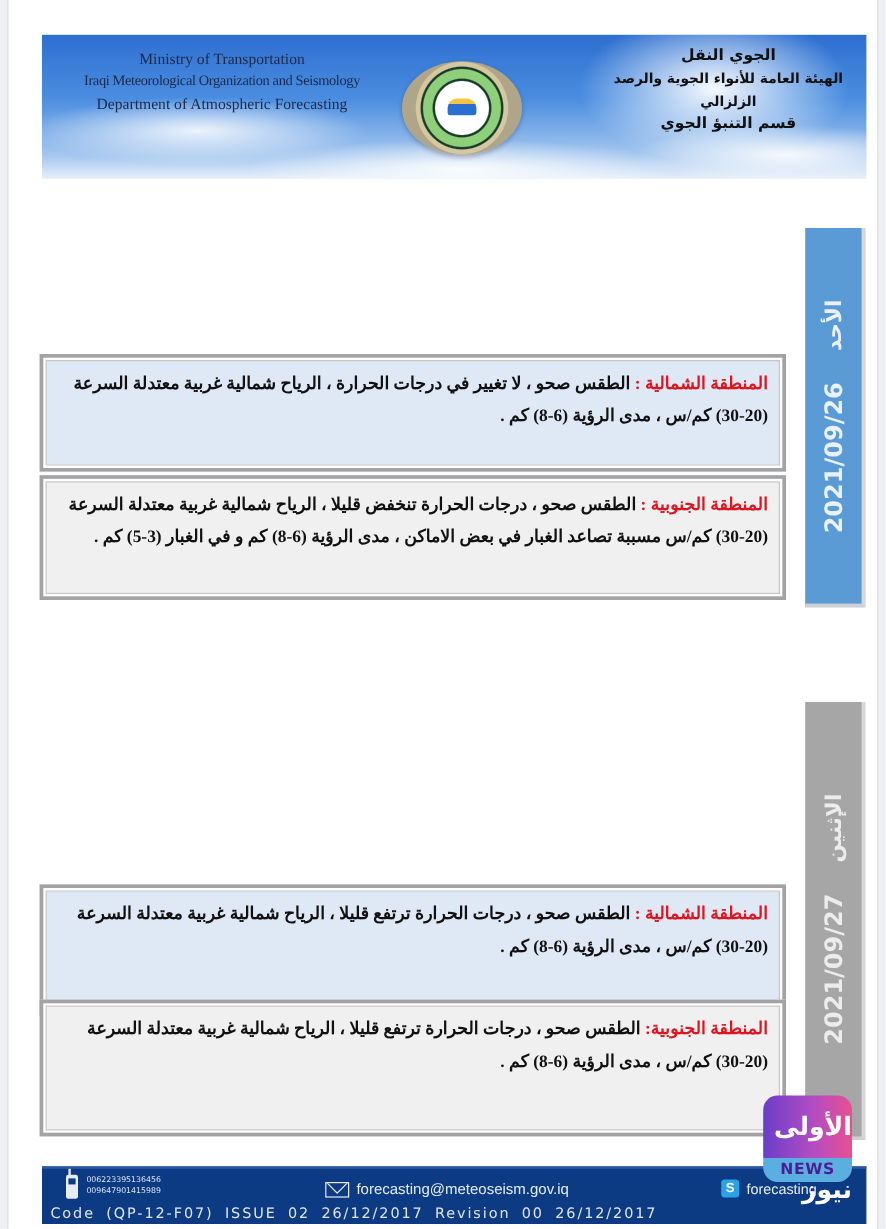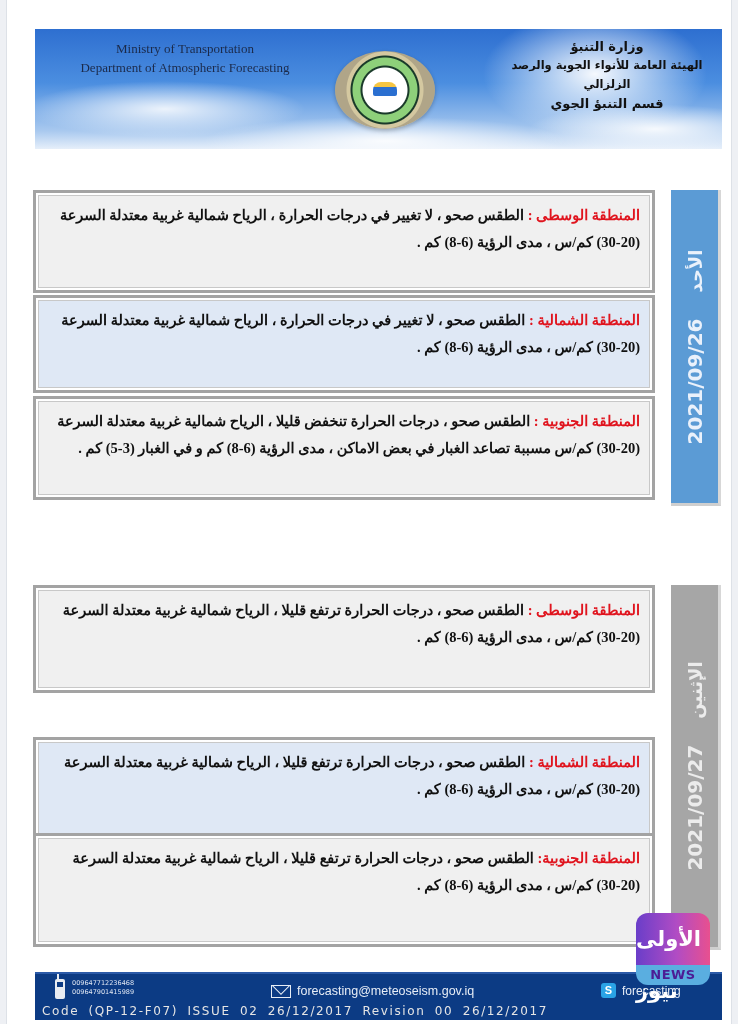--- a/index.html
+++ b/index.html
@@ -97,88 +97,83 @@
   .mail-icon:before { content:""; position:absolute; left:2px; top:-8px; width:12px; height:12px; border:1.5px solid #e7edf6; transform:rotate(45deg); }
   .skype { position:absolute; left:566px; top:9px; font-family:"Liberation Sans", sans-serif; font-size:12px; color:#e7edf6; display:flex; align-items:center; gap:6px; }
   .skype-icon { width:15px; height:15px; background:#2aa3e6; border-radius:3px; color:#fff; font-size:11px; font-weight:bold; text-align:center; line-height:15px; }
   .code-line { position:absolute; left:7px; top:30px; font-family:"DejaVu Sans", sans-serif; font-size:12px; letter-spacing:1.6px; color:#e5e5e5; white-space:nowrap; word-spacing:4px; }
 
   
   .news-badge { position:absolute; left:636px; top:913px; width:74px; height:70px; }
   .news-top {
     position:absolute; left:0; top:0; width:74px; height:52px; border-radius:12px 12px 0 0;
     background:linear-gradient(90deg, #6a3ec9 0%, #b14cc4 55%, #e8508f 100%);
-    color:#fff; font-family:"DejaVu Sans", sans-serif; font-weight:bold; font-size:21px; text-align:left; line-height:52px; direction:rtl;
+    color:#fff; font-family:"DejaVu Sans", sans-serif; font-weight:bold; font-size:21px; text-align:right; line-height:52px; direction:rtl;
   }
   .news-bottom {
     position:absolute; left:0; top:52px; width:74px; height:20px; border-radius:0 0 12px 12px;
     background:#5aaee0; color:#4c1d95; font-family:"DejaVu Sans", sans-serif; font-weight:bold; font-size:13px; text-align:center; line-height:20px; letter-spacing:0.5px;
   }
 </style>
 </head>
 <body>
 
 <div class="page-edge-left"></div>
 <div class="page-edge-right"></div>
 
 <div class="banner">
   <div class="banner-en">
     <div>Ministry of Transportation</div>
+    <div class="l2">Iraqi Meteorological Organization and Seismology</div>
     <div>Department of Atmospheric Forecasting</div>
   </div>
   <div class="logo">
     <div class="logo-mark"></div>
   </div>
   <div class="banner-ar">
-    <div>وزارة التنبؤ</div>
+    <div>الجوي النقل</div>
     <div class="l2">الهيئة العامة للأنواء الجوية والرصد الزلزالي</div>
     <div>قسم التنبؤ الجوي</div>
   </div>
 </div>
 
 <div class="day day-1">
-  <div class="region" style="top:0; height:103px;">
-    <span class="name">المنطقة الوسطى :</span><span> الطقس صحو ، لا تغيير في درجات الحرارة ، الرياح شمالية غربية معتدلة السرعة (20-30) كم/س ، مدى الرؤية (6-8) كم .</span>
-  </div>
   <div class="region alt" style="top:105px; height:98px;">
     <span class="name">المنطقة الشمالية :</span><span> الطقس صحو ، لا تغيير في درجات الحرارة ، الرياح شمالية غربية معتدلة السرعة (20-30) كم/س ، مدى الرؤية (6-8) كم .</span>
   </div>
   <div class="region" style="top:206px; height:104px;">
     <span class="name">المنطقة الجنوبية :</span><span> الطقس صحو ، درجات الحرارة تنخفض قليلا ، الرياح شمالية غربية معتدلة السرعة (20-30) كم/س مسببة تصاعد الغبار في بعض الاماكن ، مدى الرؤية (6-8) كم و في الغبار (3-5) كم .</span>
   </div>
   <div class="date-strip blue" style="height:316px;">
     <div class="date-text">
       <span>2021/09/26</span>
       <span class="day-name">الأحد</span>
     </div>
   </div>
 </div>
 
 <div class="day day-2">
-  <div class="region" style="top:0; height:108px;">
-    <span class="name">المنطقة الوسطى :</span><span> الطقس صحو ، درجات الحرارة ترتفع قليلا ، الرياح شمالية غربية معتدلة السرعة (20-30) كم/س ، مدى الرؤية (6-8) كم .</span>
-  </div>
   <div class="region alt" style="top:124px; height:110px;margin-top:28px;">
     <span class="name">المنطقة الشمالية :</span><span> الطقس صحو ، درجات الحرارة ترتفع قليلا ، الرياح شمالية غربية معتدلة السرعة (20-30) كم/س ، مدى الرؤية (6-8) كم .</span>
   </div>
   <div class="region" style="top:248px; height:114px;padding-left:12px;">
     <span class="name">المنطقة الجنوبية:</span><span> الطقس صحو ، درجات الحرارة ترتفع قليلا ، الرياح شمالية غربية معتدلة السرعة (20-30) كم/س ، مدى الرؤية (6-8) كم .</span>
   </div>
   <div class="date-strip gray" style="height:365px;">
     <div class="date-text">
       <span>2021/09/27</span>
       <span class="day-name">الإثنين</span>
     </div>
   </div>
 </div>
 
 <div class="footer">
   <div class="phone-icon"></div>
   <div class="phones">
-    <div>009647712236468</div>
+    <div>006223395136456</div>
     <div>009647901415989</div>
   </div>
   <div class="email">
     <span class="mail-icon"></span>
     <span>forecasting@meteoseism.gov.iq</span>
   </div>
   <div class="skype">
     <span class="skype-icon">S</span>
     <span>forecasting</span>
   </div>

